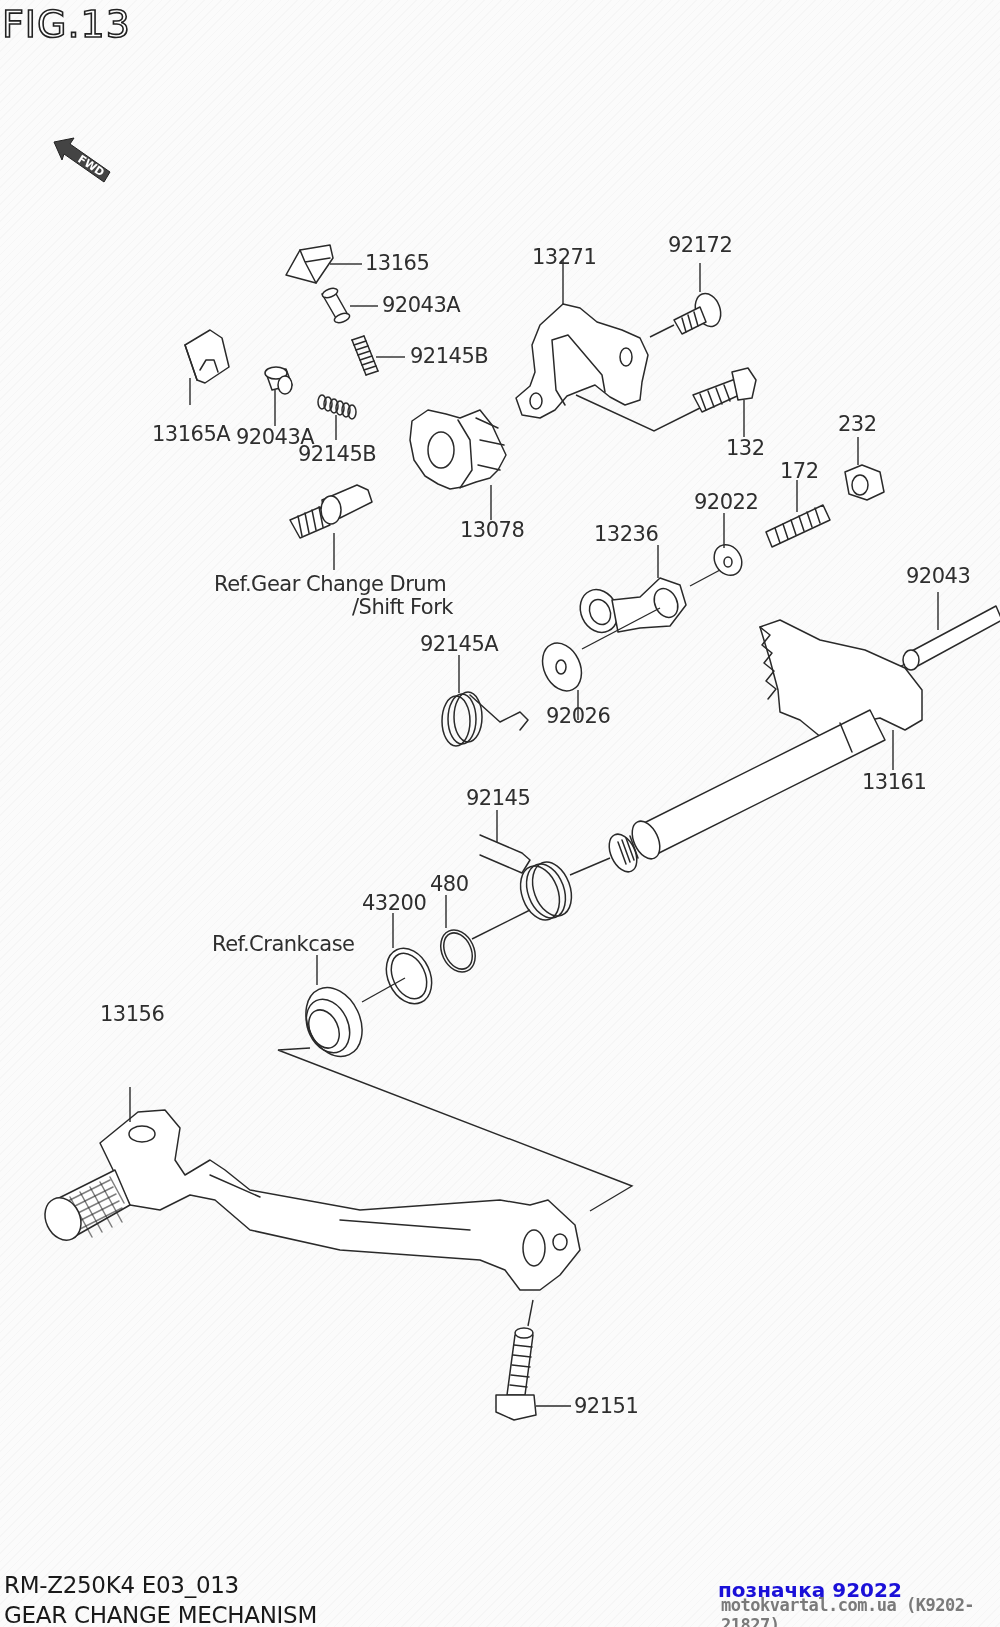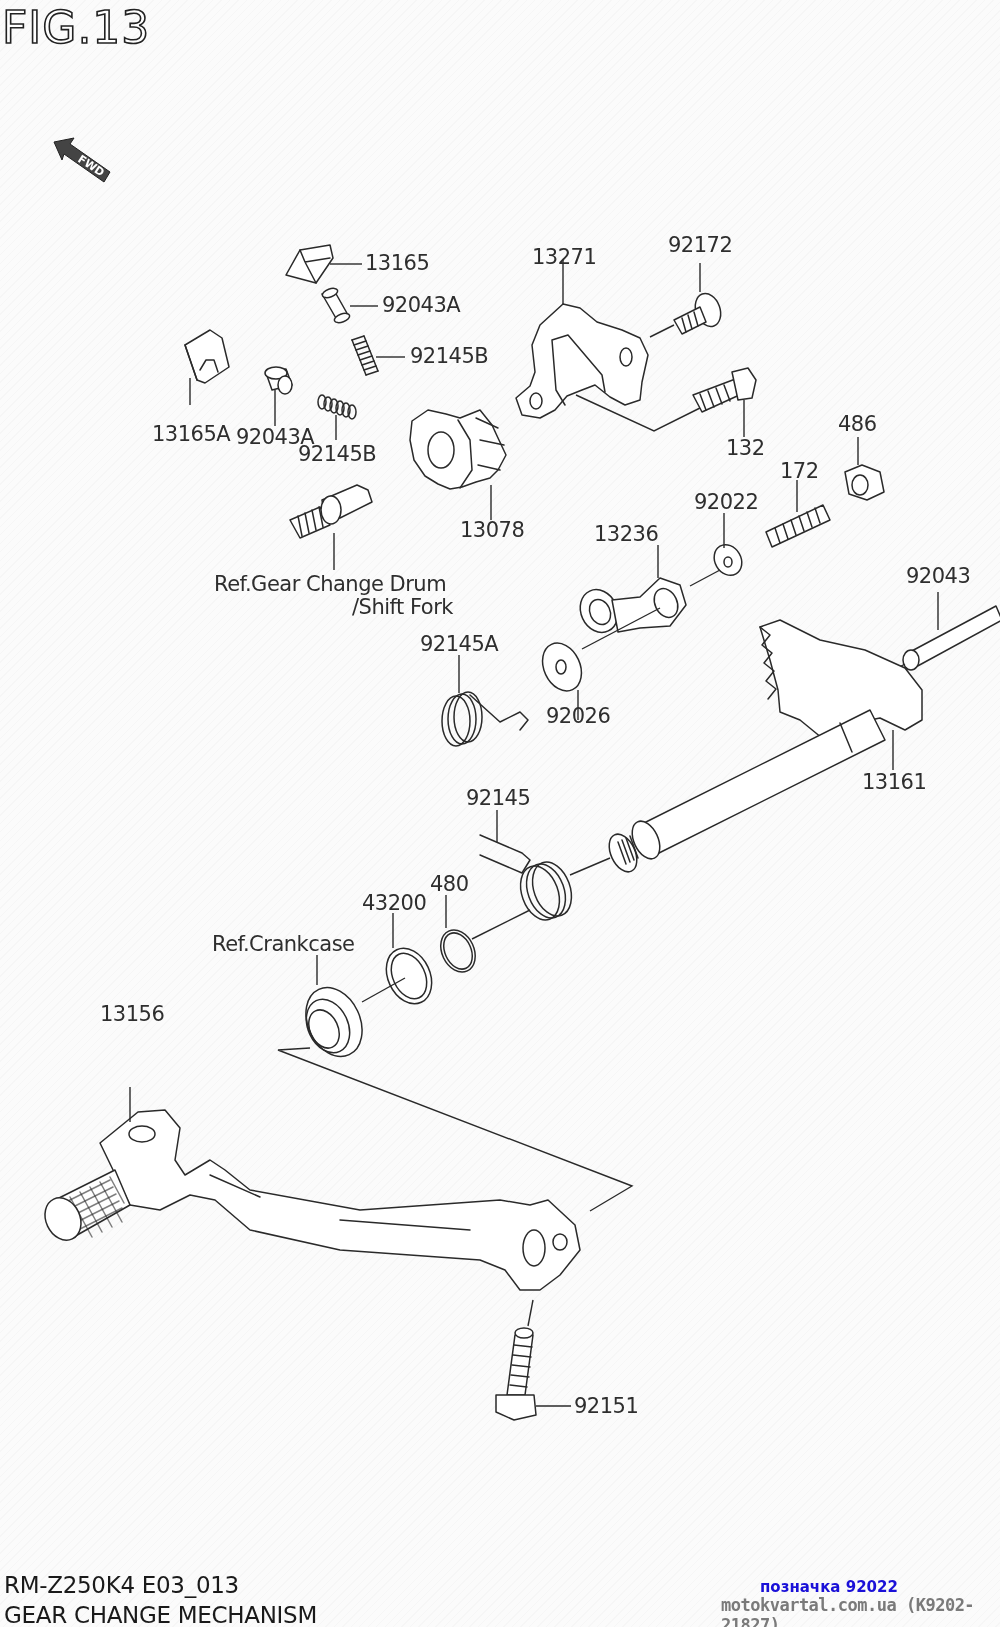--- a/index.html
+++ b/index.html
@@ -3,36 +3,36 @@
 <meta charset="utf-8">
 <style>
   html, body { margin:0; padding:0; }
   body {
     width:1000px; height:1627px; position:relative; overflow:hidden;
     background:#fbfbfb;
     background-image: repeating-linear-gradient(135deg, rgba(0,0,0,0.018) 0 1px, transparent 1px 6px);
     font-family:"Liberation Sans", sans-serif; color:#2a2a2a;
   }
   .fig-title {
-    position:absolute; left:2px; top:2px; font-size:44px; letter-spacing:1px;
+    position:absolute; left:2px; top:2px; font-size:38px; letter-spacing:1px;
     color:#fff; -webkit-text-stroke:1.6px #222; font-family:"DejaVu Sans", sans-serif;
   }
   .fwd { position:absolute; left:52px; top:136px; width:60px; height:50px; }
   svg.art { position:absolute; left:0; top:0; width:1000px; height:1627px; }
   .lbl {
     position:absolute; font-size:21px; color:#2e2e2e; white-space:nowrap; line-height:1;
     font-family:"DejaVu Sans", sans-serif; letter-spacing:-0.5px;
   }
   .footer1, .footer2 {
     position:absolute; left:4px; font-size:23px; color:#1a1a1a;
     font-family:"DejaVu Sans", sans-serif; letter-spacing:-0.3px;
   }
   .footer1 { top:1572px; }
   .footer2 { top:1602px; }
-  .wm1 { position:absolute; left:760px; top:1578px; font-size:15px; font-weight:bold; color:#1a10d8; font-family:"DejaVu Sans", sans-serif; }
+  .wm1 { position:absolute; left:718px; top:1578px; font-size:20px; font-weight:bold; color:#1a10d8; font-family:"DejaVu Sans", sans-serif; }
   .wm2 { position:absolute; left:677px; top:1595px; font-size:17px; font-weight:bold; color:#7a7a7a; font-family:"DejaVu Sans Mono", monospace; letter-spacing:-0.5px;padding-left:44px; }
   .stroke { fill:none; stroke:#2a2a2a; stroke-width:1.5; stroke-linejoin:round; stroke-linecap:round; }
   .fillw { fill:#fff; stroke:#2a2a2a; stroke-width:1.5; stroke-linejoin:round; }
   .lead { stroke:#2a2a2a; stroke-width:1.4; fill:none; }
 </style>
 </head>
 <body>
 
 <div class="fig-title">FIG.13</div>
 
@@ -263,21 +263,21 @@
 
 <div class="lbl" style="left:365px;top:253px">13165</div>
 <div class="lbl" style="left:382px;top:295px">92043A</div>
 <div class="lbl" style="left:410px;top:346px">92145B</div>
 <div class="lbl" style="left:152px;top:424px">13165A</div>
 <div class="lbl" style="left:236px;top:427px">92043A</div>
 <div class="lbl" style="left:298px;top:444px">92145B</div>
 <div class="lbl" style="left:532px;top:247px">13271</div>
 <div class="lbl" style="left:668px;top:235px">92172</div>
 <div class="lbl" style="left:726px;top:438px">132</div>
-<div class="lbl" style="left:838px;top:414px">486</div>
+<div class="lbl" style="left:838px;top:414px">232</div>
 <div class="lbl" style="left:460px;top:520px">13078</div>
 <div class="lbl" style="left:780px;top:461px">172</div>
 <div class="lbl" style="left:694px;top:492px">92022</div>
 <div class="lbl" style="left:594px;top:524px">13236</div>
 <div class="lbl" style="left:214px;top:574px">Ref.Gear Change Drum</div>
 <div class="lbl" style="left:352px;top:597px">/Shift Fork</div>
 <div class="lbl" style="left:906px;top:566px">92043</div>
 <div class="lbl" style="left:420px;top:634px">92145A</div>
 <div class="lbl" style="left:546px;top:706px">92026</div>
 <div class="lbl" style="left:862px;top:772px">13161</div>

